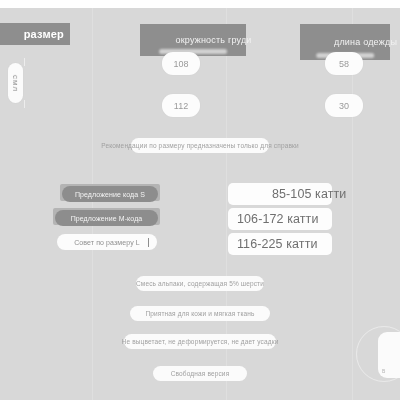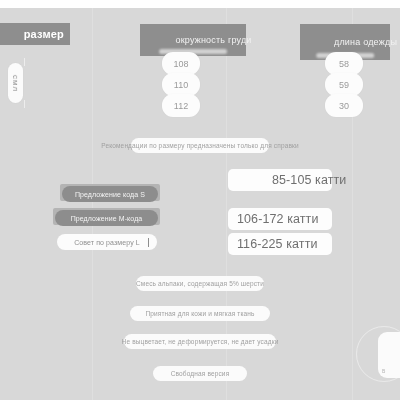--- a/index.html
+++ b/index.html
@@ -269,32 +269,26 @@
 
   <div class="units-tick" style="top:58px;  height:8px;"></div>
   <div class="units-tick" style="top:100px; height:8px;"></div>
   <div class="pill" id="units-pill">
     <span class="vtext">смл</span>
   </div>
 
   <div class="pill num-pill" style="left:162px; top:52px;">
     <span>108</span>
   </div>
-  <div class="pill num-pill" style="left:162px; top:73px;">
-    <span>110</span>
-  </div>
   <div class="pill num-pill" style="left:162px; top:94px;">
     <span>112</span>
   </div>
 
   <div class="pill num-pill" style="left:325px; top:52px;">
     <span>58</span>
-  </div>
-  <div class="pill num-pill" style="left:325px; top:73px;">
-    <span>59</span>
   </div>
   <div class="pill num-pill" style="left:325px; top:94px;">
     <span>30</span>
   </div>
 
   <div class="notice" style="left:131px; top:138px; width:138px;">
     <span>Рекомендации по размеру предназначены только для справки</span>
   </div>
 
   <div class="chip-plate" style="left:60px; top:184px; width:100px; height:17px;"></div>
@@ -305,21 +299,21 @@
   <div class="chip-plate" style="left:53px; top:208px; width:107px; height:17px;"></div>
   <div class="chip dark" style="left:55px; top:210px; width:103px;">
     <span>Предложение M-кода</span>
   </div>
 
   <div class="chip light" style="left:57px; top:234px; width:100px;">
     <span>Совет по размеру L</span>
   </div>
   <div class="caret" style="left:148px; top:238px;"></div>
 
-  <div class="range-card" style="top:169px;padding-left:44px;">
+  <div class="range-card" style="top:183px;padding-left:44px;">
     <span>85-105 катти</span>
   </div>
   <div class="range-card" style="top:208px;">
     <span>106-172 катти</span>
   </div>
   <div class="range-card" style="top:233px;">
     <span>116-225 катти</span>
   </div>
 
   <div class="notice" style="left:136px; top:276px; width:128px;">

